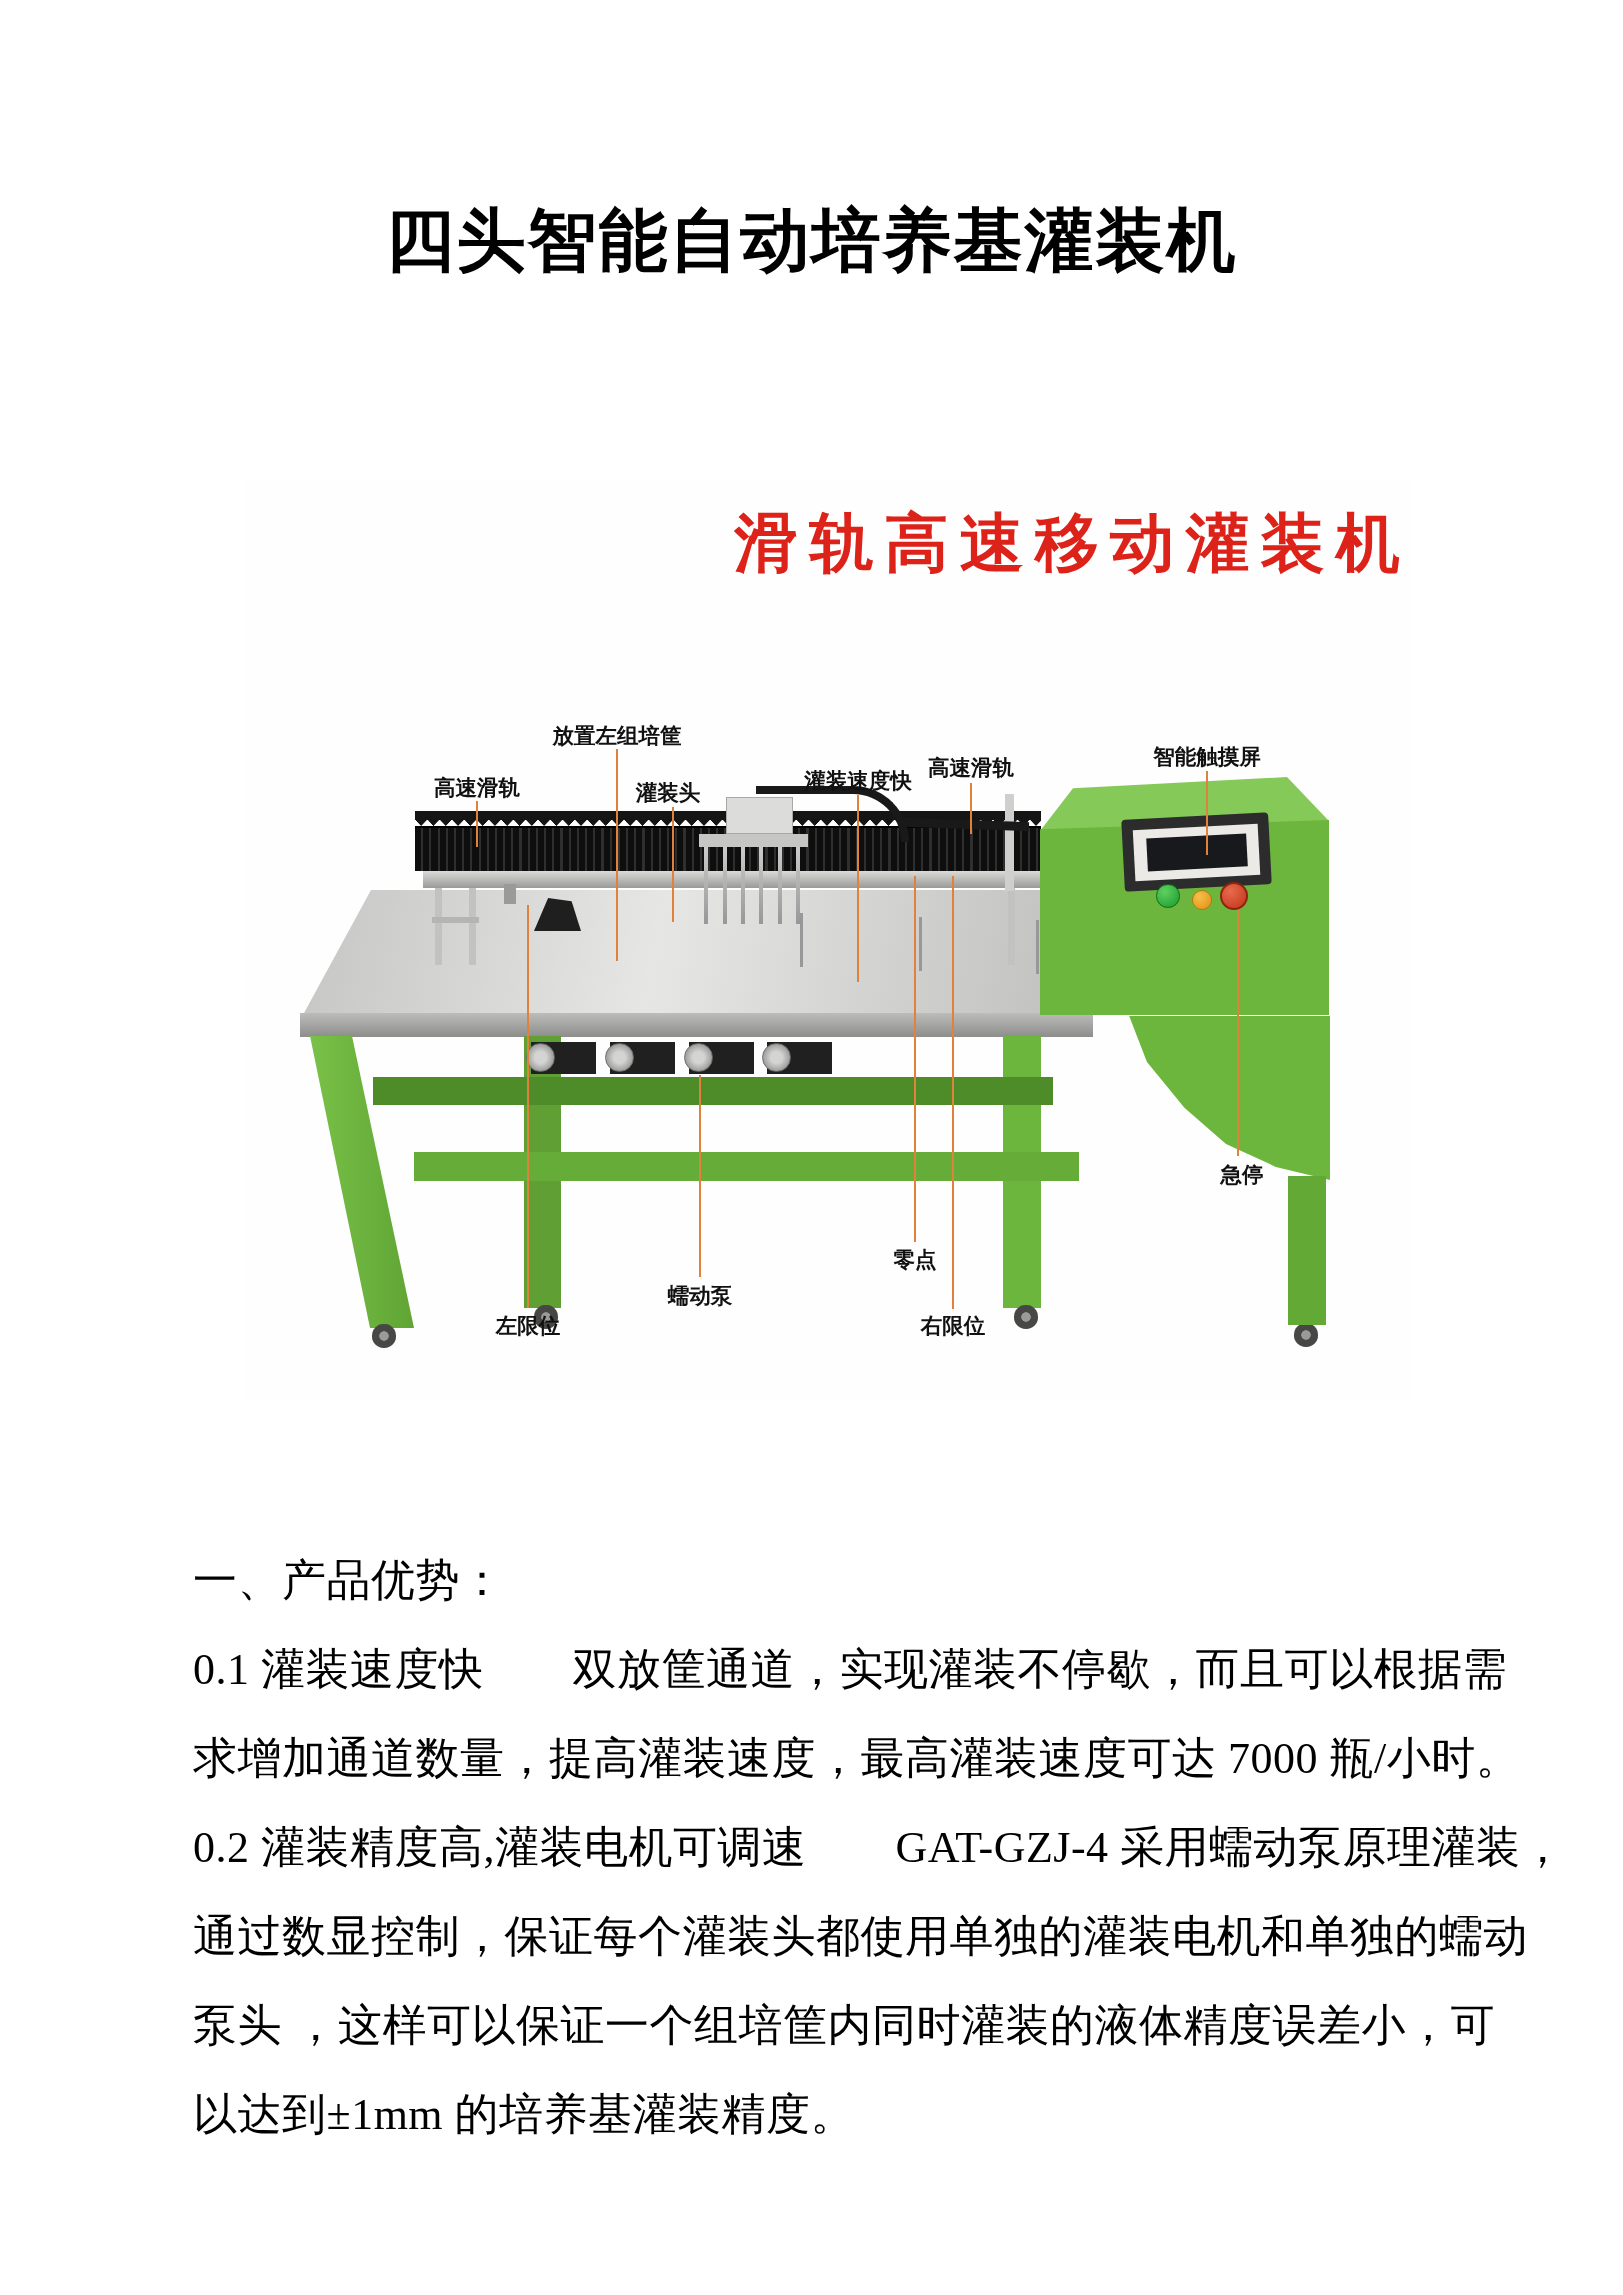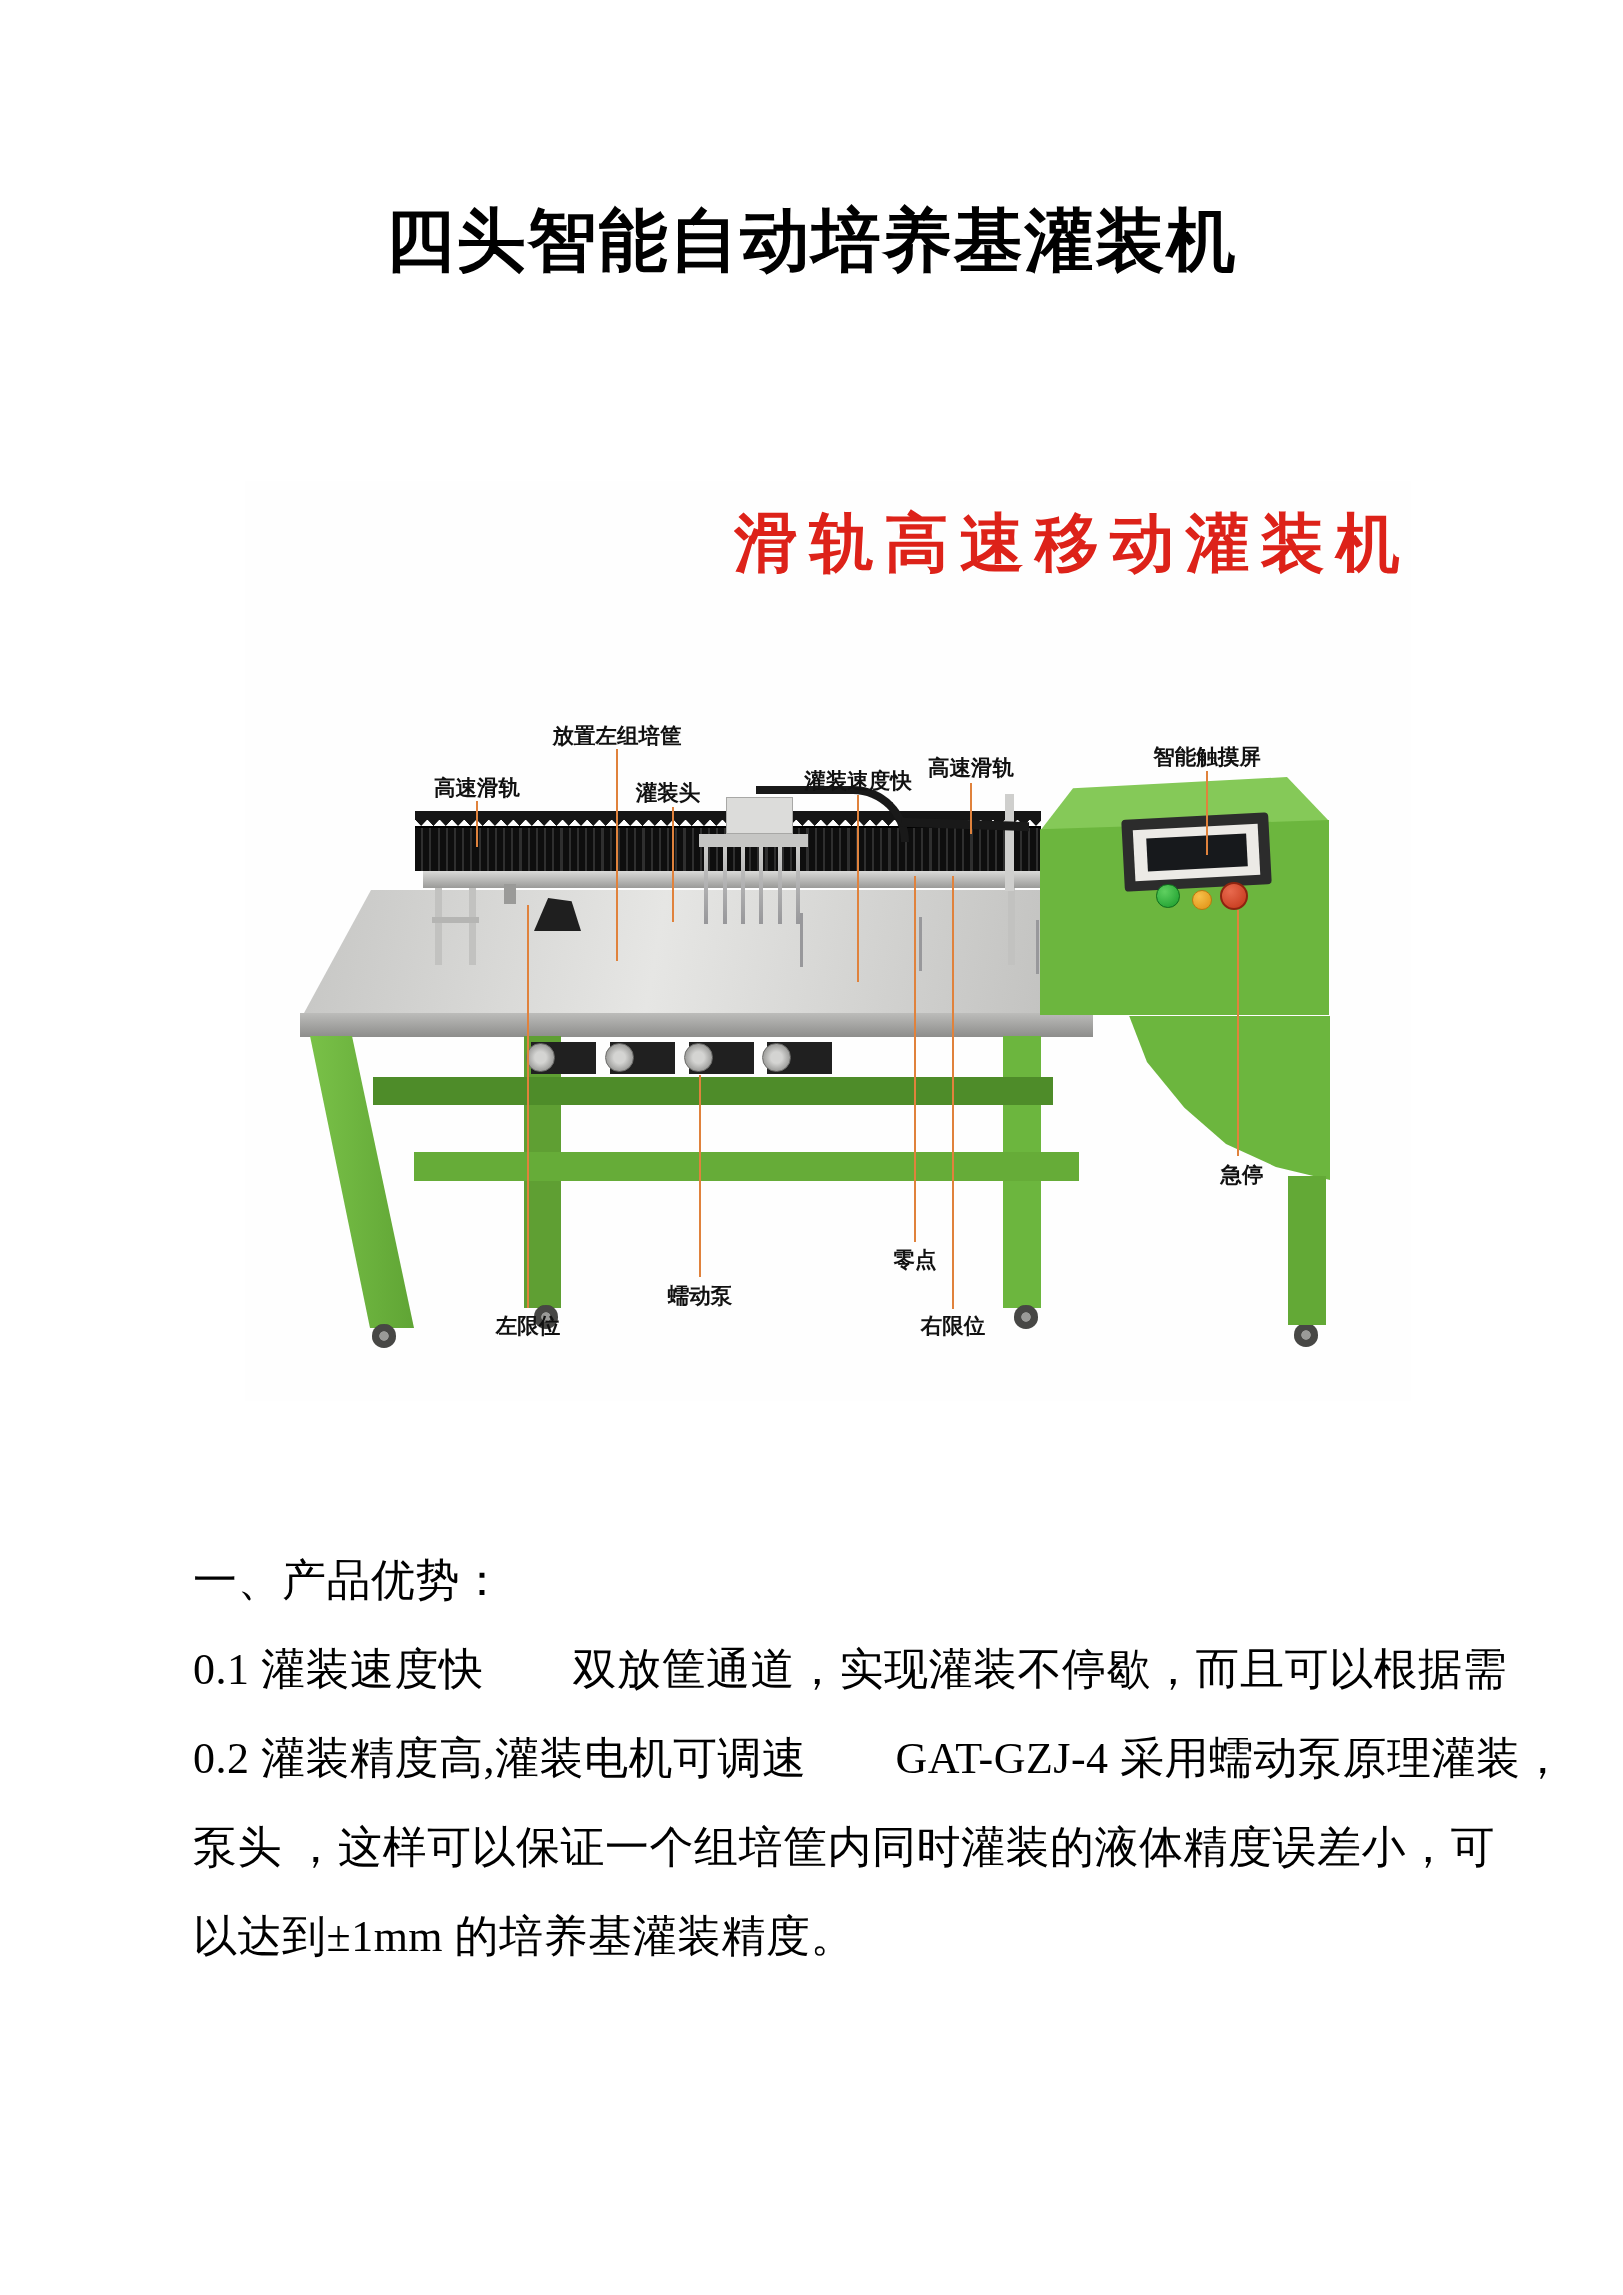--- a/index.html
+++ b/index.html
@@ -201,19 +201,21 @@
     <div class="lbl" style="left:997px;top:679px">急停</div>
     <div class="lbl" style="left:455px;top:800px">蠕动泵</div>
     <div class="lbl" style="left:670px;top:764px">零点</div>
     <div class="lbl" style="left:283px;top:830px">左限位</div>
     <div class="lbl" style="left:708px;top:830px">右限位</div>
   </div>
 
   <div id="body-text">
     <div class="bline">一、产品优势：</div>
     <div class="bline">0.1  灌装速度快　　双放筐通道，实现灌装不停歇，而且可以根据需</div>
+    <div class="bline">求增加通道数量，提高灌装速度，最高灌装速度可达 7000 瓶/小时。</div>
     <div class="bline">0.2  灌装精度高,灌装电机可调速　　GAT-GZJ-4 采用蠕动泵原理灌装，</div>
+    <div class="bline">通过数显控制，保证每个灌装头都使用单独的灌装电机和单独的蠕动</div>
     <div class="bline">泵头 ，这样可以保证一个组培筐内同时灌装的液体精度误差小，可</div>
     <div class="bline">以达到±1mm 的培养基灌装精度。</div>
   </div>
 
 </div>
 
 
 </body></html>

